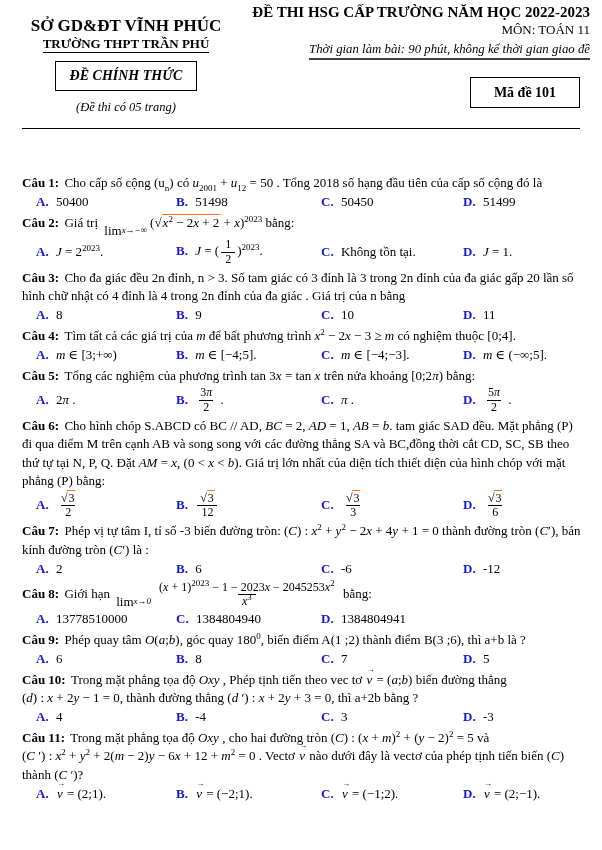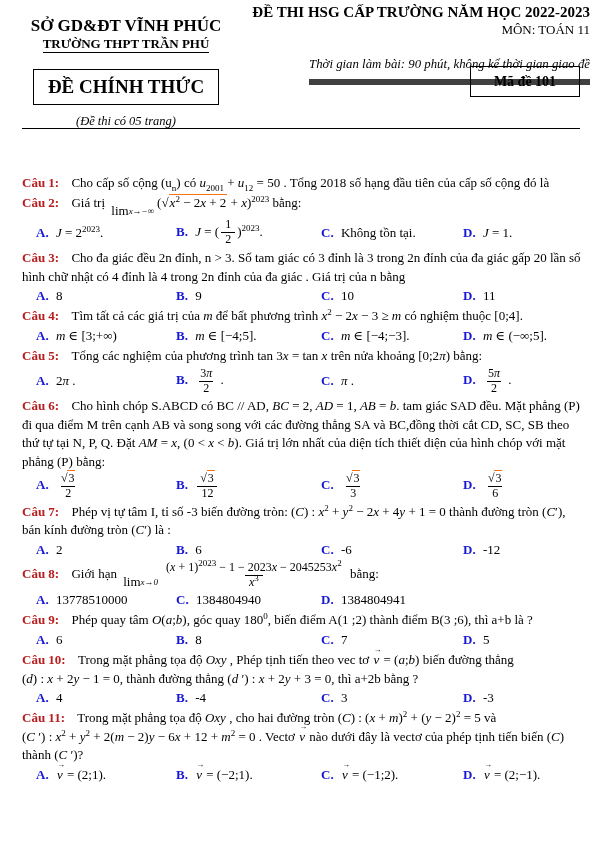--- a/index.html
+++ b/index.html
@@ -8,40 +8,40 @@
     position:relative; width:602px; height:850px; background:#ffffff;
     font-family:"Liberation Serif","DejaVu Serif",serif; color:#000;
     font-size:13px; overflow:hidden;
   }
   
   .h-left { position:absolute; left:10px; top:16px; width:232px; text-align:center; }
   .h-left .l1 { font-weight:bold; font-size:17px; }
   .h-left .l2 { font-weight:bold; font-size:13px; }
   .h-left .l2 span { border-bottom:1px solid #000; padding-bottom:1px; }
   .h-left .officialbox {
-    display:inline-block; margin-top:17px; border:1.6px solid #000;
-    padding:6px 14px; font-weight:bold; font-size:19px;
+    display:inline-block; margin-top:9px; border:1.6px solid #000;
+    padding:6px 14px; font-weight:bold; font-size:14px;font-style:italic;
   }
   .h-left .note { margin-top:9px; font-style:italic; font-size:12.5px; }
   .h-center { position:absolute; left:218px; top:4px; width:372px; text-align:right; }
   .h-center .t1 { font-weight:bold; font-size:15px; }
   .h-center .t2 { font-weight:normal; font-size:13px; margin-top:1px; }
-  .h-center .t3 { display:inline-block; font-style:italic; font-size:12.8px; margin-top:19px;
-                  border-bottom:6px solid #404040; padding-bottom:7px; }
+  .h-center .t3 { display:inline-block; font-style:italic; font-size:12.8px; margin-top:4px;
+                  border-bottom:2px solid #404040; padding-bottom:1px; }
   .codebox {
-    position:absolute; left:470px; top:66px; width:110px; height:31px;
+    position:absolute; left:470px; top:77px; width:110px; height:31px;
     border:1.6px solid #000; font-weight:bold; font-size:14px;
     display:flex; align-items:center; justify-content:center;
   }
   .rule { position:absolute; left:22px; right:22px; top:128px; border-top:1.8px solid #000; }
   
   .content { position:absolute; left:22px; top:174px; width:560px; line-height:1.42; }
   .question { margin-bottom:2px; }
   .q-text { margin:0; }
-  .q-label { color:#b91c1c; font-weight:bold; margin-right:9px; }
+  .q-label { color:#000000; font-weight:bold; margin-right:2px; }
   .options { display:grid; grid-template-columns:140px 145px 142px auto;
              margin:1px 0 2px 14px; align-items:center; }
   .opt-letter { color:#1717d6; font-weight:bold; margin-right:4px; }
   
   sup { font-size:9px; line-height:0; }
   sub { font-size:9px; line-height:0; }
   .lim { display:inline-flex; flex-direction:row; align-items:center;
          vertical-align:-8px; line-height:1; margin:0 3px; }
   .lims { font-size:9px; font-style:italic; margin-top:1px; }
   .rad { border-top:1px solid #f97316; padding:0 1px; }
@@ -71,20 +71,26 @@
     <div><span class="t3">Thời gian làm bài: 90 phút, không kể thời gian giao đề</span></div>
   </div>
 
   <div class="codebox">Mã đề 101</div>
 
   <div class="rule"></div>
 
   <div class="content">
   <div class="question">
     <p class="q-text"><b class="q-label">Câu 1: </b><span class="q-body">Cho cấp số cộng <span class="m">(u<sub>n</sub>)</span> có <span class="m"><i>u</i><sub>2001</sub> + <i>u</i><sub>12</sub> = 50</span> . Tổng 2018 số hạng đầu tiên của cấp số cộng đó là</span></p>
+    <div class="options">
+      <span class="opt"><b class="opt-letter">A. </b><span class="opt-text">50400</span></span>
+      <span class="opt"><b class="opt-letter">B. </b><span class="opt-text">51498</span></span>
+      <span class="opt"><b class="opt-letter">C. </b><span class="opt-text">50450</span></span>
+      <span class="opt"><b class="opt-letter">D. </b><span class="opt-text">51499</span></span>
+    </div>
   </div>
 
   <div class="question">
     <p class="q-text"><b class="q-label">Câu 2: </b><span class="q-body">Giá trị <span class="lim">
               <span class="limw">lim</span>
               <span class="lims">x→−∞</span>
             </span>(<span class="sq">√</span><span class="rad"><i>x</i><sup>2</sup> − 2<i>x</i> + 2</span> + <i>x</i>)<sup>2023</sup> bằng:</span></p>
     <div class="options">
       <span class="opt"><b class="opt-letter">A. </b><span class="opt-text"><i>J</i> = 2<sup>2023</sup>.</span></span>
       <span class="opt"><b class="opt-letter">B. </b><span class="opt-text"><i>J</i> = (<span class="frac">

